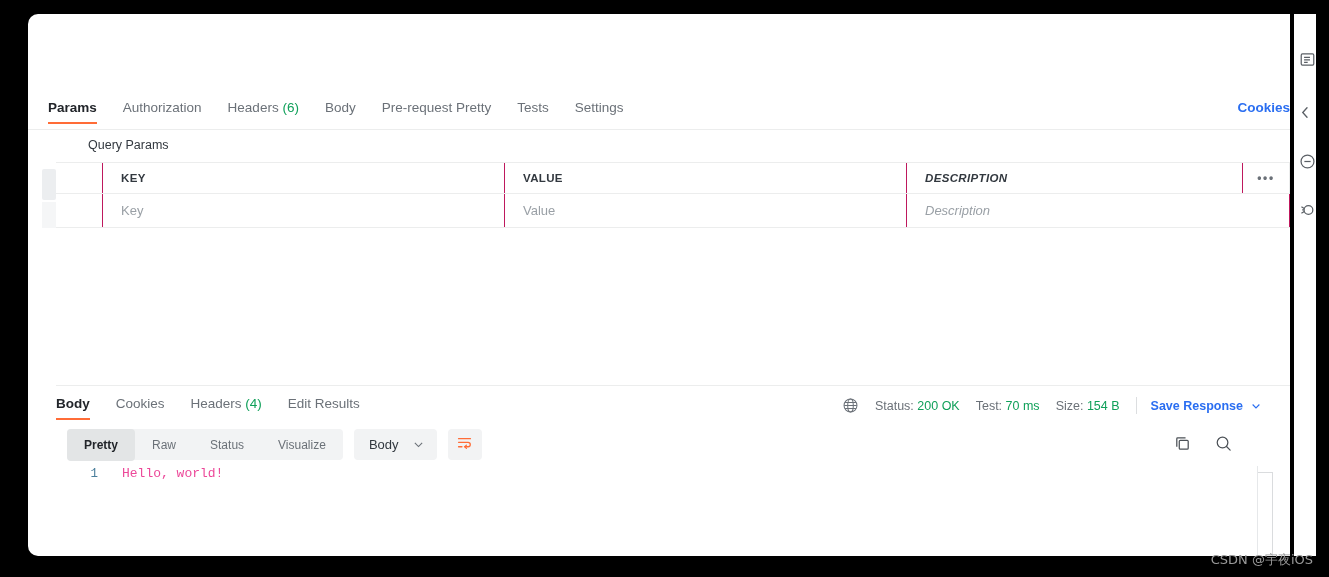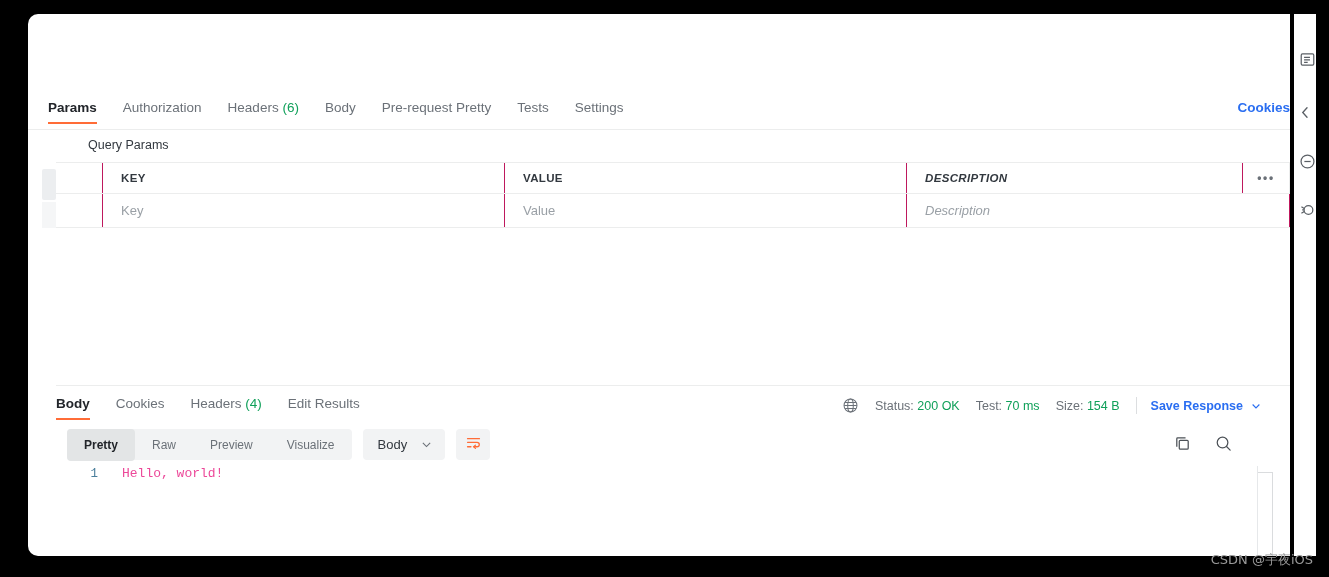--- a/index.html
+++ b/index.html
@@ -353,21 +353,21 @@
               <path d="M3.5 6 L8 10.5 L12.5 6"></path>
             </svg>
         </span>
       </span>
     </div>
 
     <div class="body-toolbar">
       <div class="seg">
         <div class="seg-item active">Pretty</div>
         <div class="seg-item">Raw</div>
-        <div class="seg-item">Preview</div>
+        <div class="seg-item">Status</div>
         <div class="seg-item">Visualize</div>
       </div>
 
       <div class="fmt-select">
         <span>Body</span>
         <span class="chev">
           <svg viewBox="0 0 16 16" fill="none" stroke="currentColor" stroke-width="1.4">
               <path d="M3.5 6 L8 10.5 L12.5 6"></path>
             </svg>
         </span>

